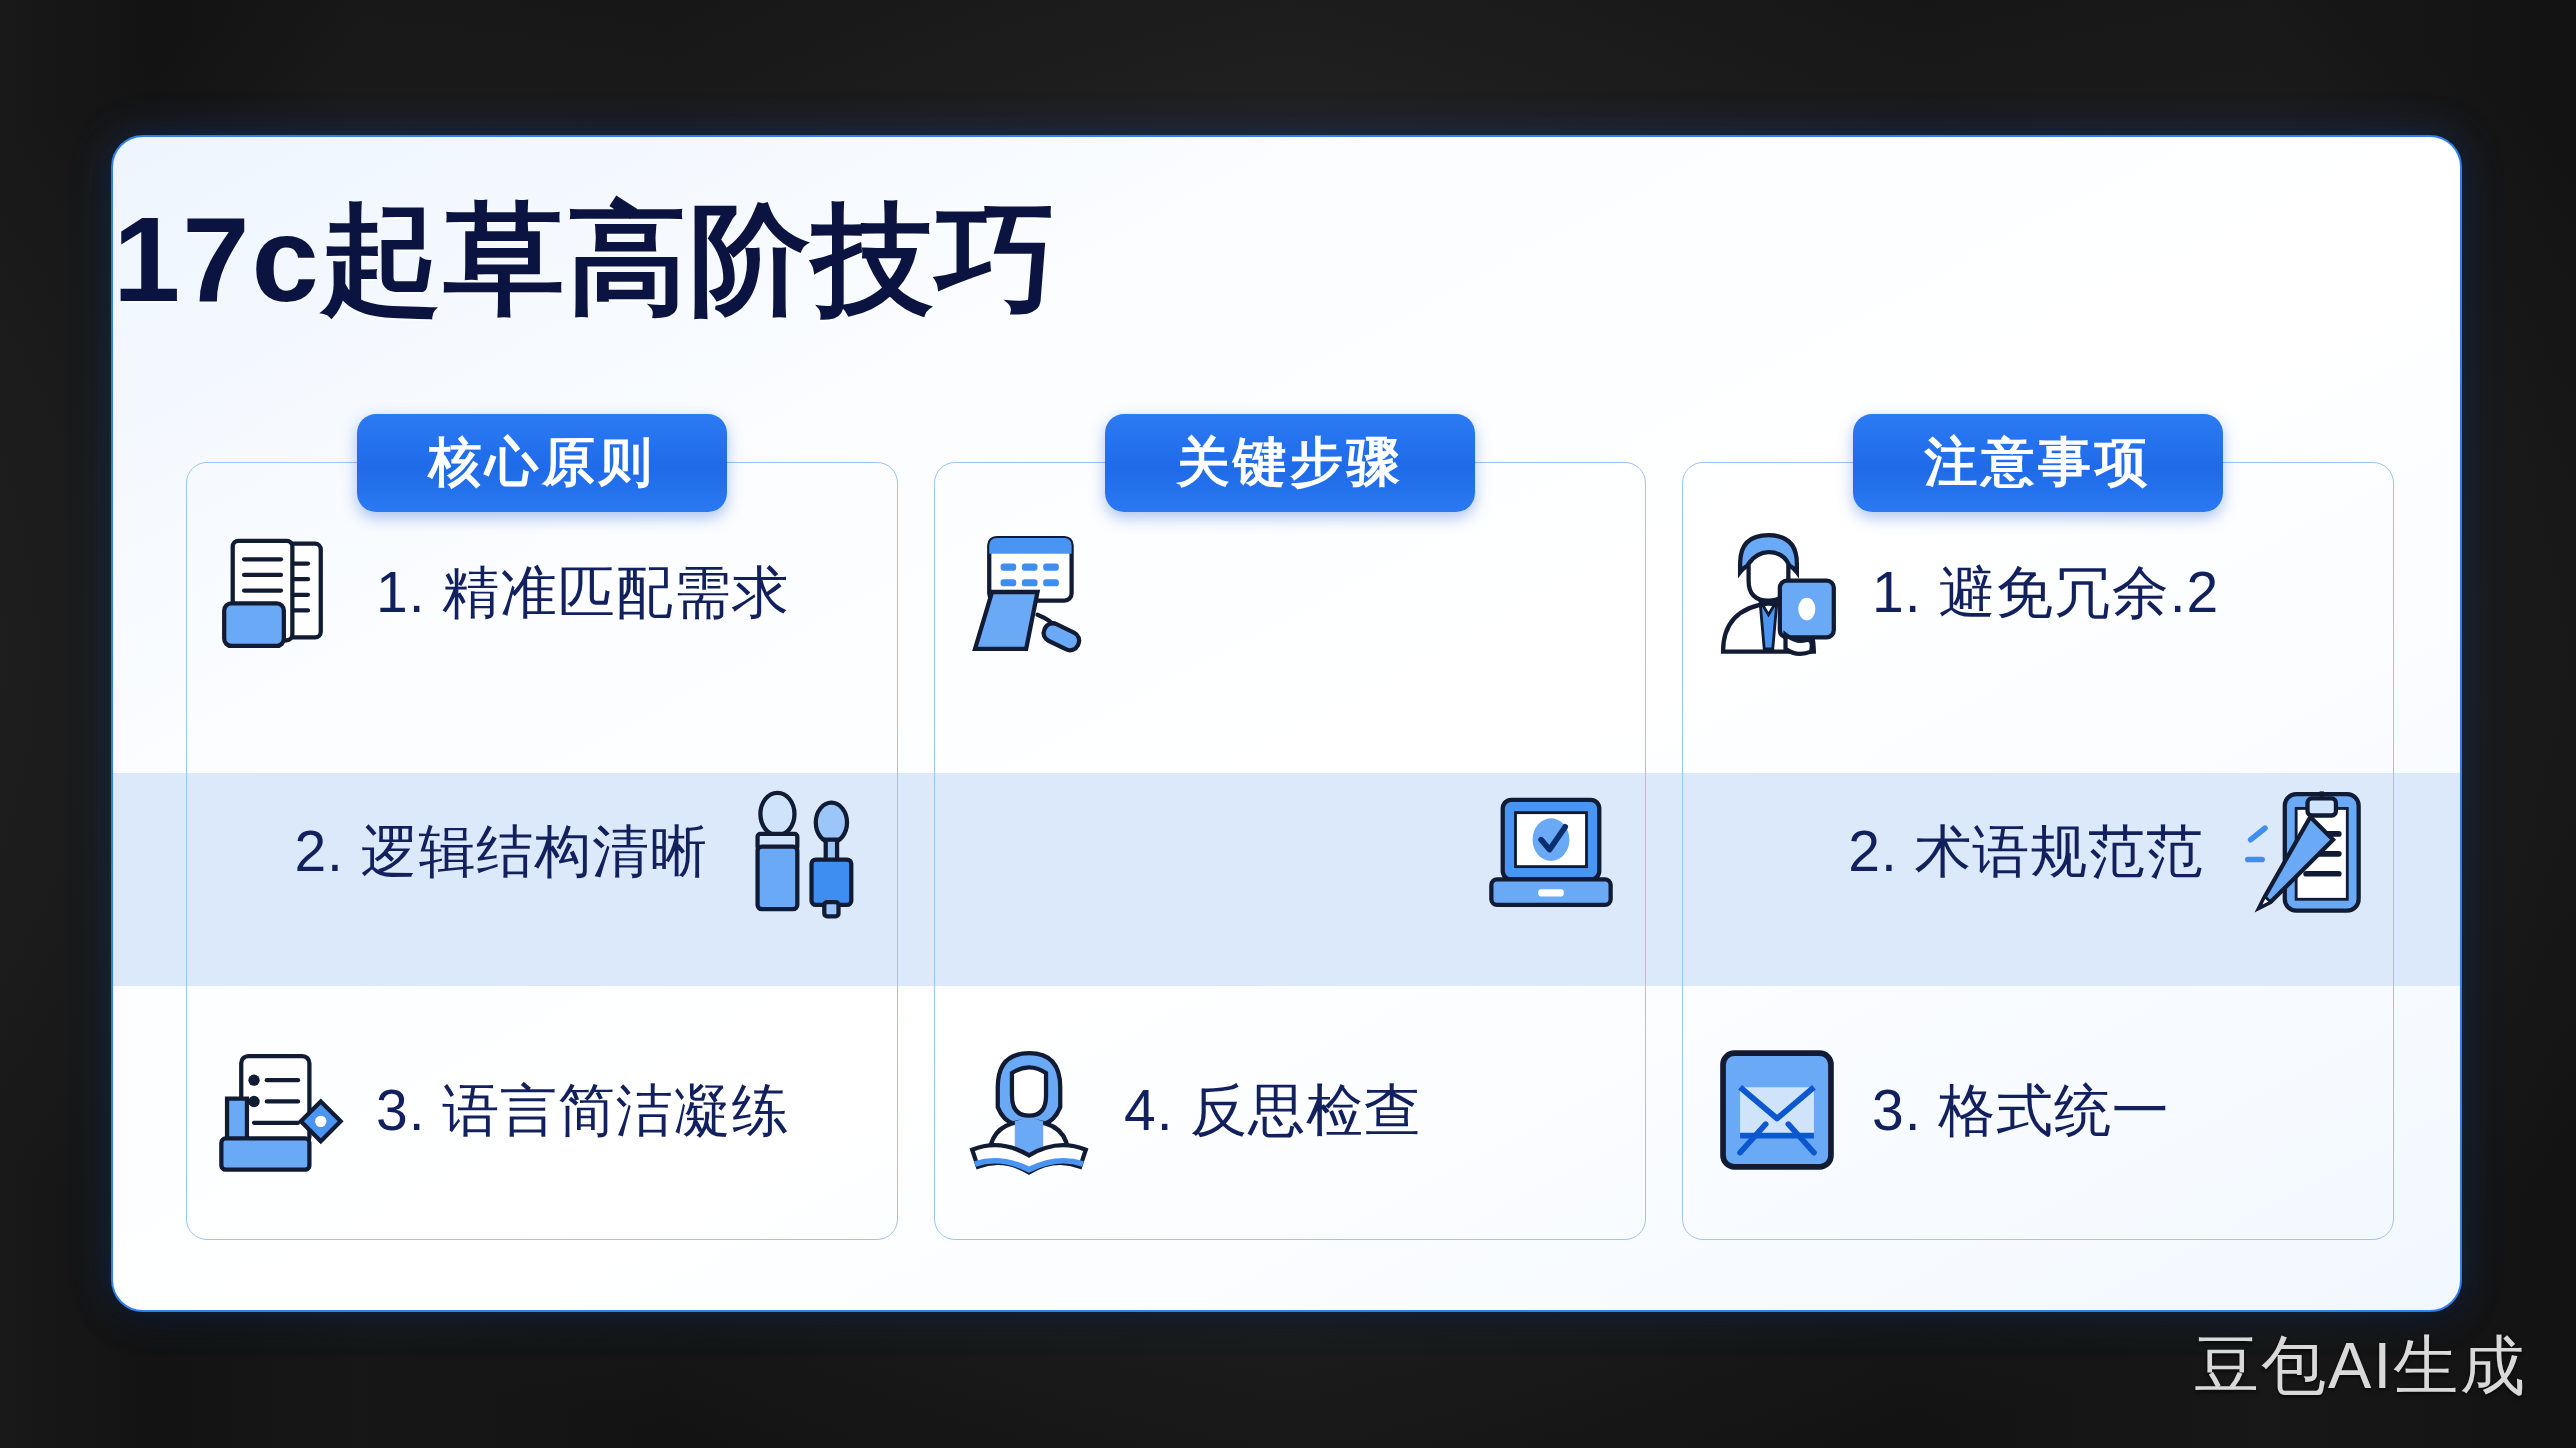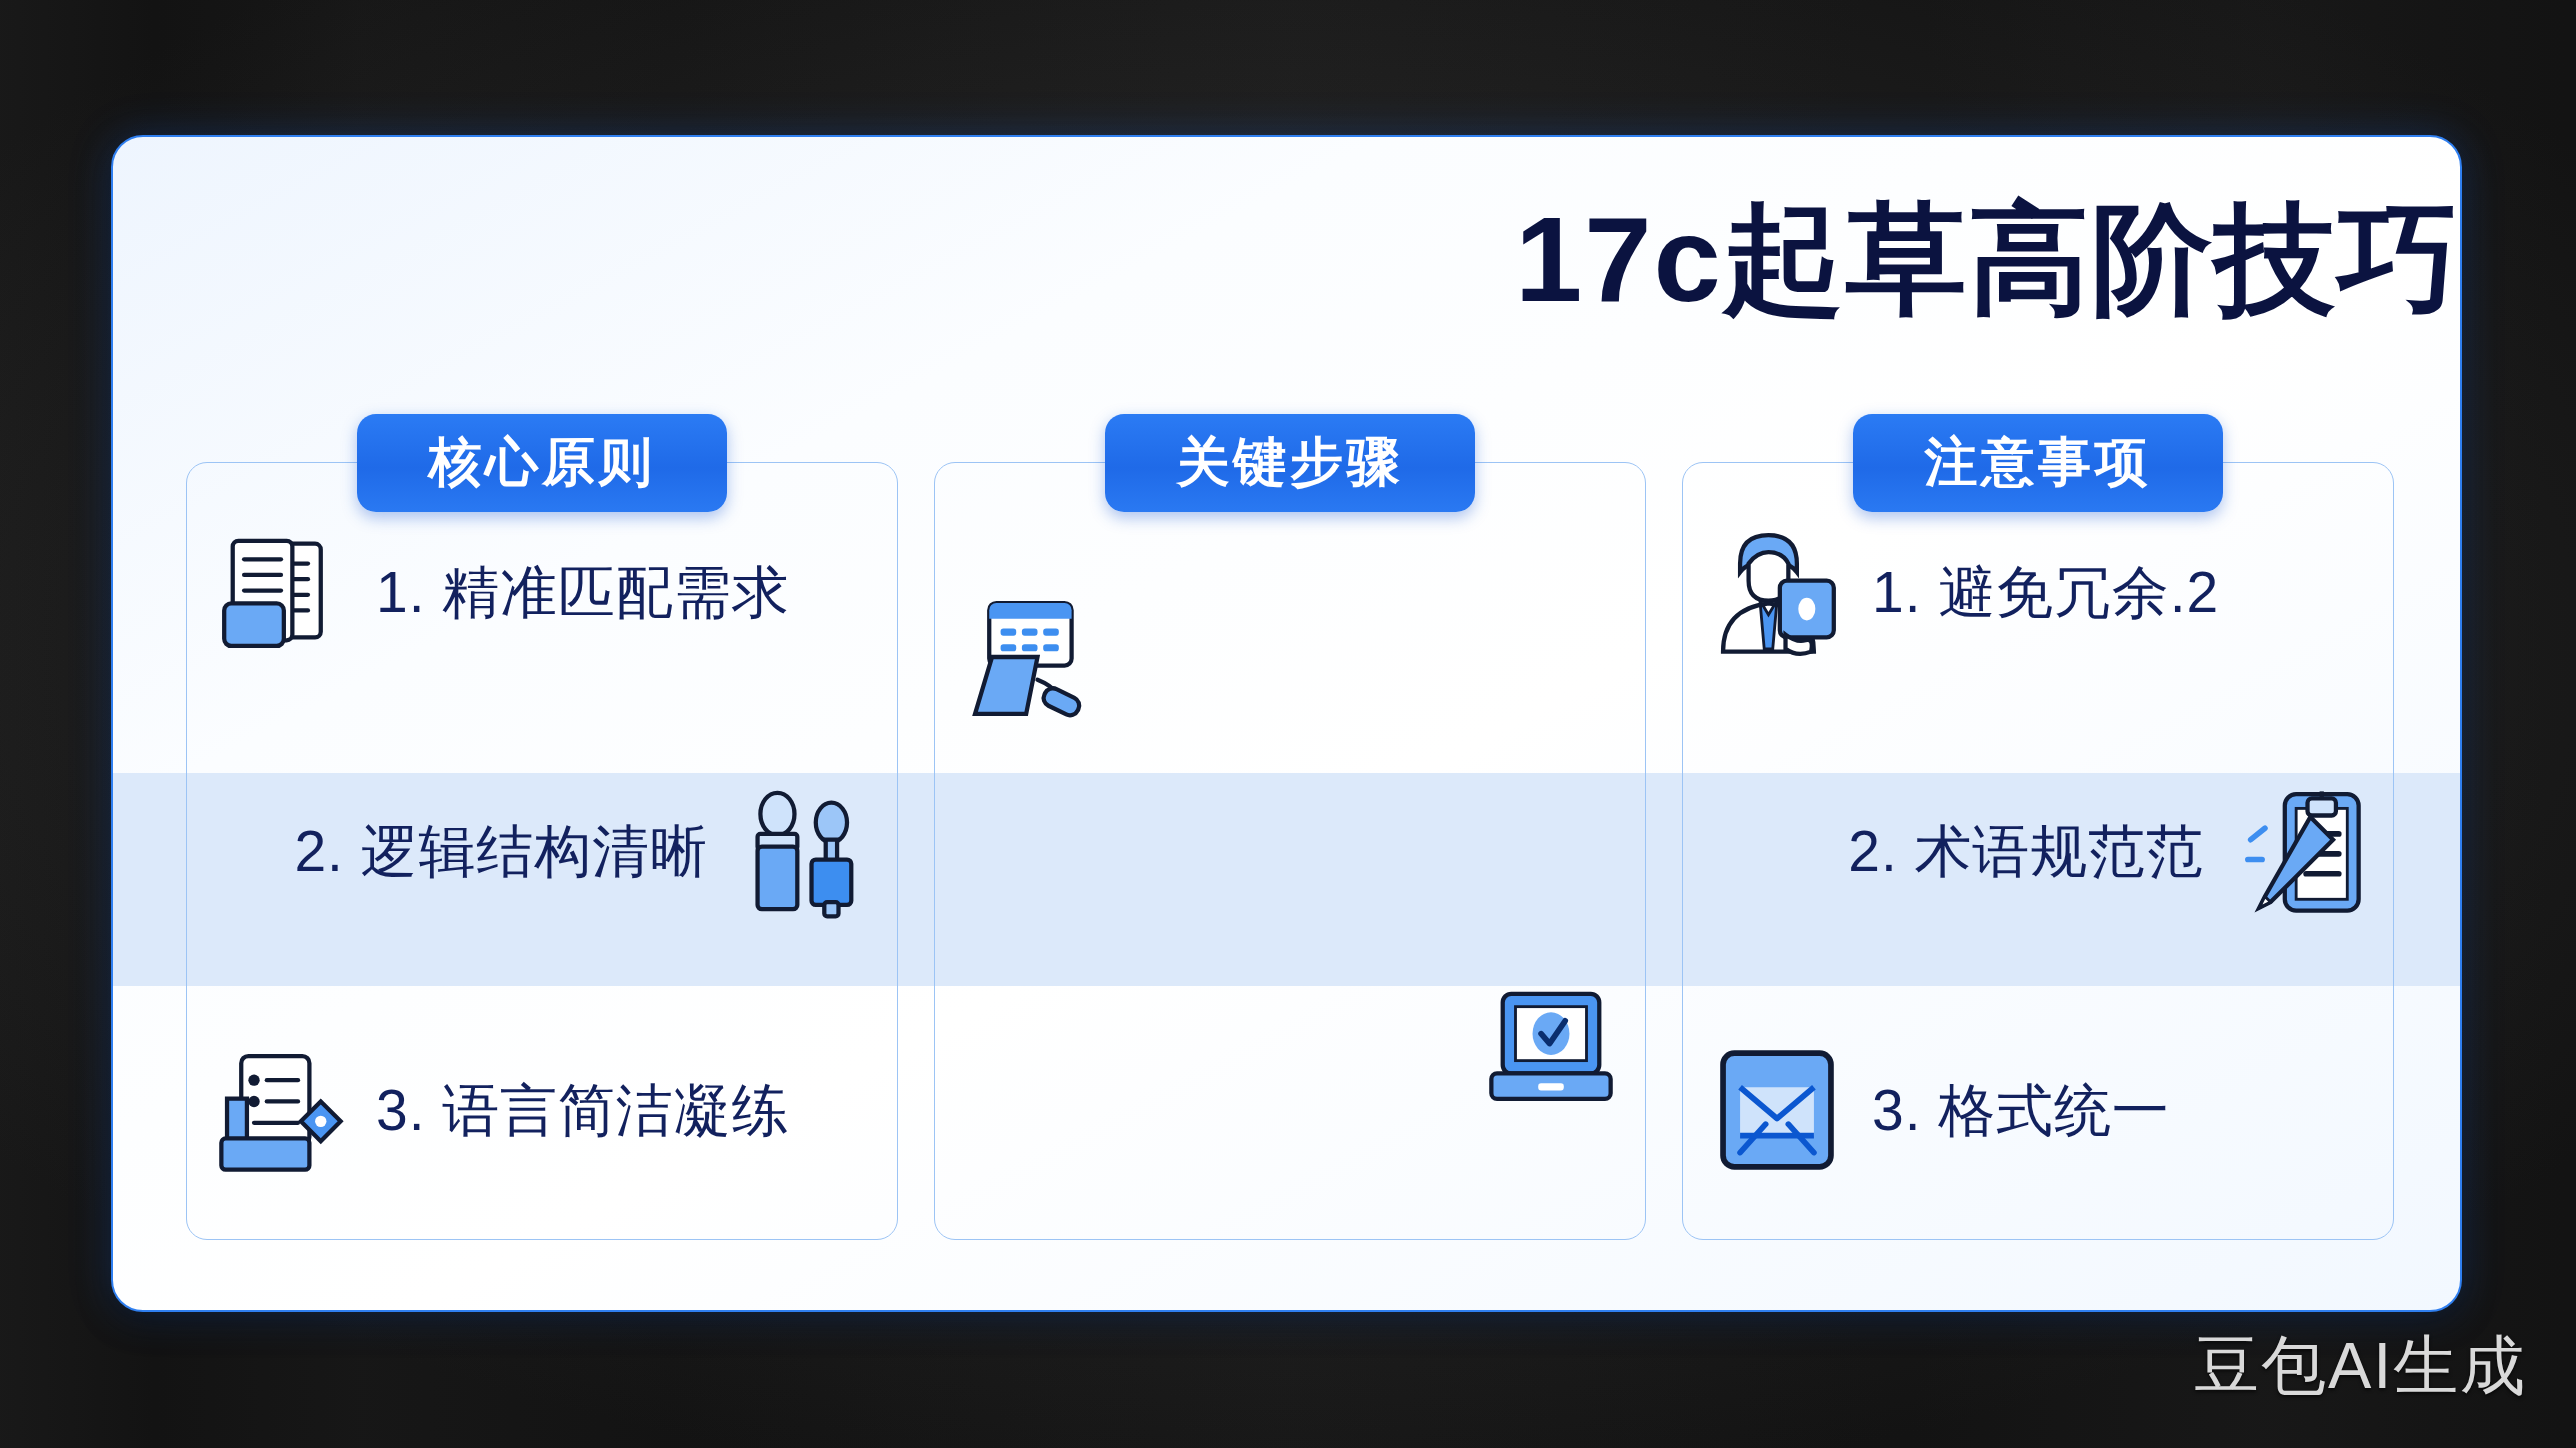--- a/index.html
+++ b/index.html
@@ -57,21 +57,21 @@
     box-shadow: 0 0 42px rgba(40,110,230,0.28), 0 9.4px 32px rgba(0,0,0,0.45);
     overflow: hidden;
   }
 
   
   .poster-title {
     position: absolute;
     left: 0;
     right: 0;
     top: 57px;
-    text-align: right;
+    text-align: left;
     font-size: 121px;
     line-height: 1.08;
     font-weight: 700;
     letter-spacing: 1.9px;
     color: #0b1340;
     white-space: nowrap;
     text-shadow: 0 1.9px 0 rgba(255,255,255,0.55);
   }
 
   
@@ -282,20 +282,33 @@
               <rect x="16" y="14" width="68" height="56" rx="6" fill="#4a95f2" stroke="#111b33" stroke-width="3"></rect>
               <rect x="25" y="23" width="50" height="38" fill="#ffffff" stroke="#111b33" stroke-width="2"></rect>
               <ellipse cx="50" cy="42" rx="13" ry="15" fill="#6aa9f5"></ellipse>
               <path d="M43 42 L49 49 L60 33" fill="none" stroke="#0a2e6e" stroke-width="4" stroke-linecap="round" stroke-linejoin="round"></path>
               <rect x="8" y="70" width="84" height="18" rx="4" fill="#6aa9f5" stroke="#111b33" stroke-width="3"></rect>
               <rect x="41" y="77" width="18" height="5" rx="2" fill="#ffffff"></rect>
             </svg>
           </span>
         </div>
 
+        <div class="row icon-left">
+          <span class="row-icon">
+            <svg viewBox="0 0 100 100">
+              <path d="M28 34 q0 -24 22 -24 q22 0 22 24 v14 q-4 10 -12 12 h-20 q-8 -2 -12 -12z" fill="#6aa9f5" stroke="#111b33" stroke-width="3"></path>
+              <path d="M38 24 q12 -8 24 0 v16 q0 14 -12 14 q-12 0 -12 -14z" fill="#ffffff" stroke="#111b33" stroke-width="3"></path>
+              <path d="M22 84 q0 -26 28 -26 q28 0 28 26z" fill="#ffffff" stroke="#111b33" stroke-width="3"></path>
+              <path d="M40 58 q10 -4 20 0 v26 h-20z" fill="#6aa9f5"></path>
+              <path d="M10 78 q20 -8 40 4 q20 -12 40 -4 l-4 12 q-18 -7 -36 4 q-18 -11 -36 -4z" fill="#ffffff" stroke="#111b33" stroke-width="3"></path>
+              <path d="M12 88 q18 -6 38 4 q20 -10 38 -4" fill="none" stroke="#4a95f2" stroke-width="4"></path>
+            </svg>
+          </span>
+          <span class="row-text">4. 反思检查</span>
+        </div>
       </div>
 
       <div class="column">
         <div class="column-header">注意事项</div>
 
         <div class="row icon-left">
           <span class="row-icon">
             <svg viewBox="0 0 100 100">
               <path d="M24 30 q0 -20 20 -20 q20 0 20 20 v6 q-6 -8 -20 -8 q-14 0 -20 8z" fill="#6aa9f5" stroke="#111b33" stroke-width="3"></path>
               <path d="M30 30 q6 -8 14 -8 q10 0 14 8 v12 q0 14 -14 14 q-14 0 -14 -14z" fill="#ffffff" stroke="#111b33" stroke-width="3"></path>

